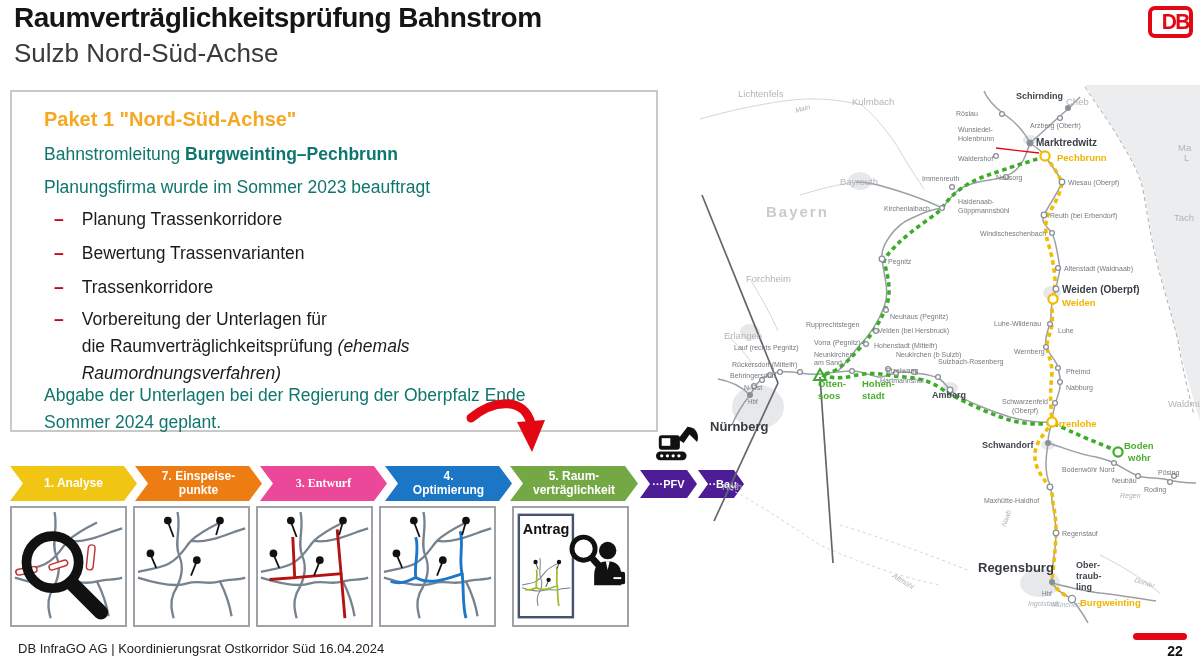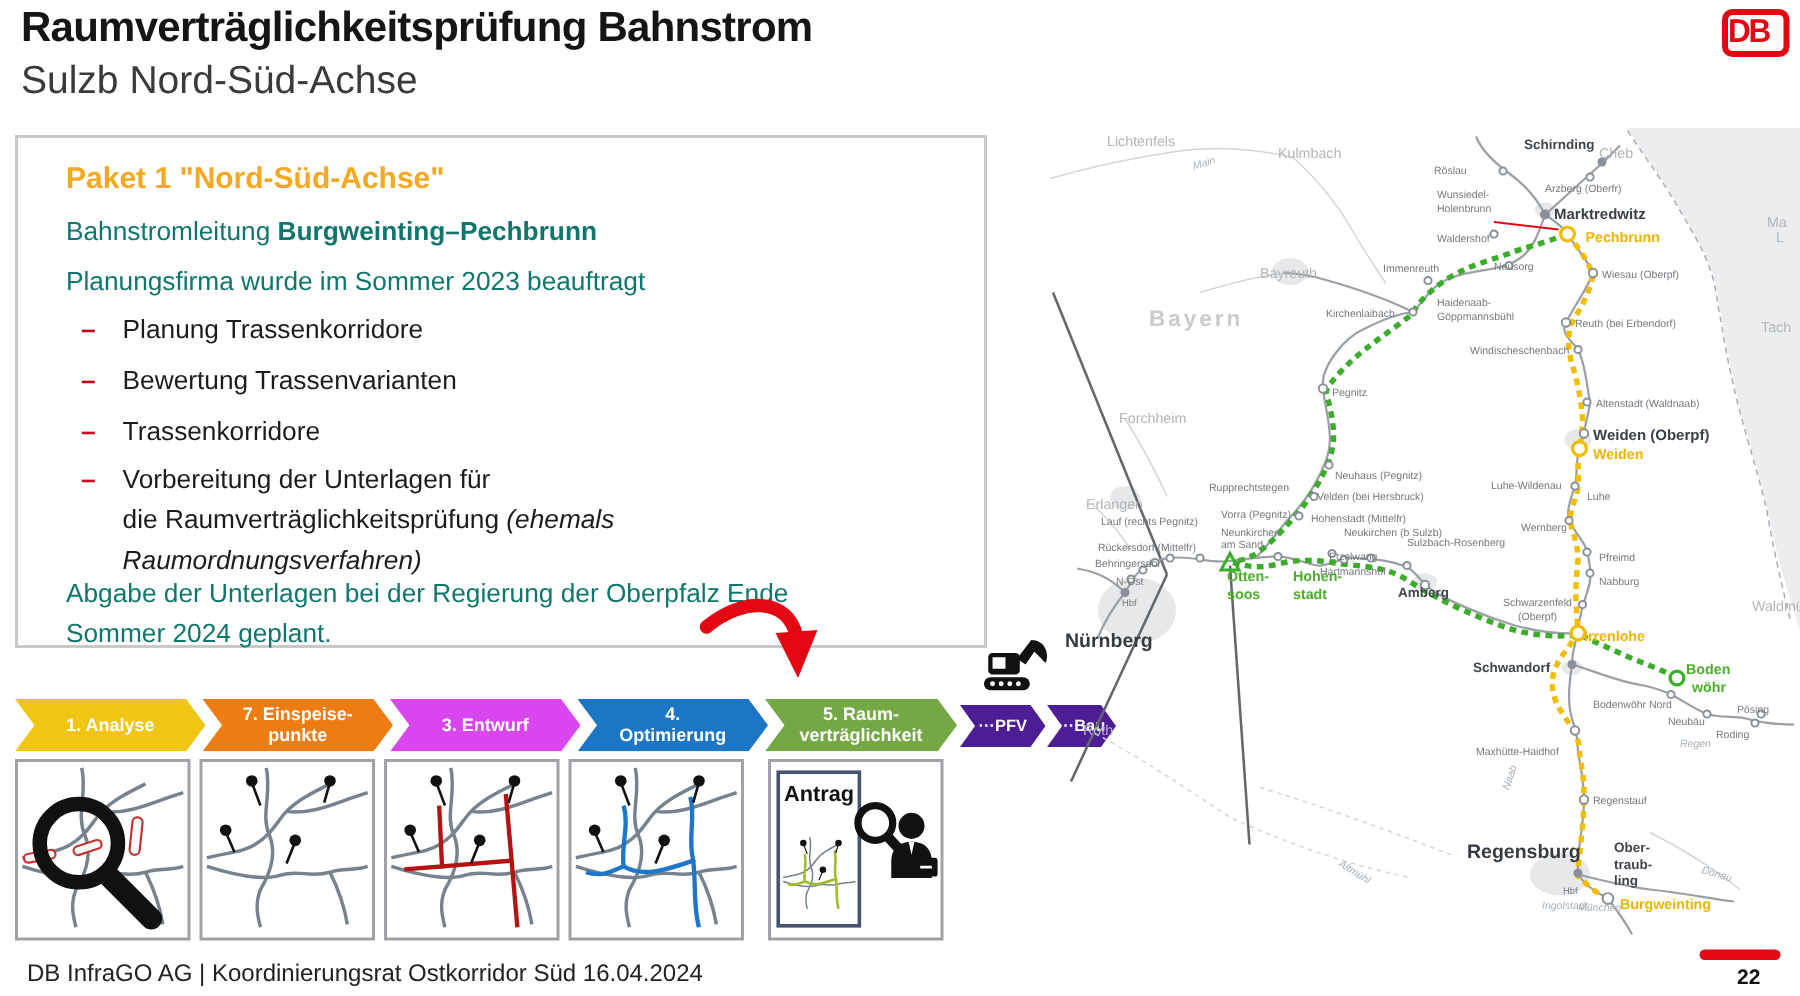--- a/index.html
+++ b/index.html
@@ -5,21 +5,21 @@
   * { margin:0; padding:0; box-sizing:border-box; }
   html,body { width:1200px; height:664px; background:#fff; overflow:hidden;
               font-family:"Liberation Sans", sans-serif; }
   .page { position:relative; width:1200px; height:664px; background:#fff; }
 
   
   .title { position:absolute; left:14px; top:2px; font-size:28px; font-weight:bold; color:#151515; letter-spacing:-0.5px; }
   .subtitle { position:absolute; left:14px; top:38px; font-size:26px; font-weight:normal; color:#3a3a3a; }
   .db-logo { position:absolute; left:1148px; top:6px; width:45px; height:32px;
              border:4px solid #E30613; border-radius:7px; background:#fff;
-             display:flex; align-items:center; justify-content:flex-start; }
+             display:flex; align-items:center; justify-content:flex-end; }
   .db-logo span { color:#E30613; font-weight:bold; font-size:21px; letter-spacing:-1.5px;
                   font-family:"Liberation Sans",sans-serif; transform:scaleY(1.05); }
 
   
   .panel { position:absolute; left:10px; top:90px; width:648px; height:342px;
            background:#fff; border:2px solid #C9C9C9; }
   .panel-heading { position:absolute; left:32px; top:16px; font-size:20px; font-weight:bold; color:#F5A820; }
   .p-line { position:absolute; left:32px; font-size:17.5px; color:#0f766e; }
   .bullet-row { position:absolute; left:42px; font-size:17.5px; color:#1c1c1c; }
   .bullet-dash { color:#C4051C; font-weight:bold; margin-right:18px; }
@@ -72,22 +72,22 @@
   .pwr    { stroke:#63676C; stroke-width:1.7; }
   .stn    { fill:#fff; stroke:#8A9097; stroke-width:1.3; }
   .stn-f  { fill:#8A9097; stroke:none; }
   .jct-y  { fill:#fff; stroke:#F2BD00; stroke-width:2.2; }
   .jct-g  { fill:#fff; stroke:#3CAD2A; stroke-width:2.2; }
   .route-g{ stroke:#3CAD2A; stroke-width:3.6; stroke-dasharray:4.5 3.6; fill:none; }
   .route-y{ stroke:#F2BD00; stroke-width:3.6; stroke-dasharray:4.5 3.6; fill:none; }
   .blob   { fill:#E7E8EA; }
 
   
-  .footer-left { position:absolute; left:18px; top:641px; font-size:16px; color:#222; }
-  .page-num { position:absolute; left:1158px; top:643px; width:34px; text-align:left;
+  .footer-left { position:absolute; left:18px; top:641px; font-size:13px; color:#222; }
+  .page-num { position:absolute; left:1158px; top:643px; width:34px; text-align:center;
               font-size:14px; font-weight:bold; color:#111; }
   .red-bar { position:absolute; left:1133px; top:633px; width:54px; height:7px; border-radius:3.5px; }
 </style>
 </head>
 <body>
 
 <div class="page">
 
   <div class="title">Raumverträglichkeitsprüfung Bahnstrom</div>
   <div class="subtitle">Sulzb Nord-Süd-Achse</div>
@@ -129,21 +129,21 @@
   </svg>
 
   <div class="chev" style="left: 10px; width: 127px; background-color: rgb(240, 197, 20);">
     <span>1. Analyse</span>
     <span></span>
   </div>
   <div class="chev" style="left: 135px; width: 127px; background-color: rgb(237, 125, 18);">
     <span>7. Einspeise-</span>
     <span>punkte</span>
   </div>
-  <div class="chev" style="left: 260px; width: 127px; background-color: #d946ef;">
+  <div class="chev" style="left: 260px; width: 127px; background-color: #ec4899; font-family: Liberation Serif, serif;">
     <span>3. Entwurf</span>
     <span></span>
   </div>
   <div class="chev" style="left: 385px; width: 127px; background-color: rgb(27, 118, 198);">
     <span>4.</span>
     <span>Optimierung</span>
   </div>
   <div class="chev" style="left: 510px; width: 128px; background-color: rgb(116, 168, 69);">
     <span>5. Raum-</span>
     <span>verträglichkeit</span>

